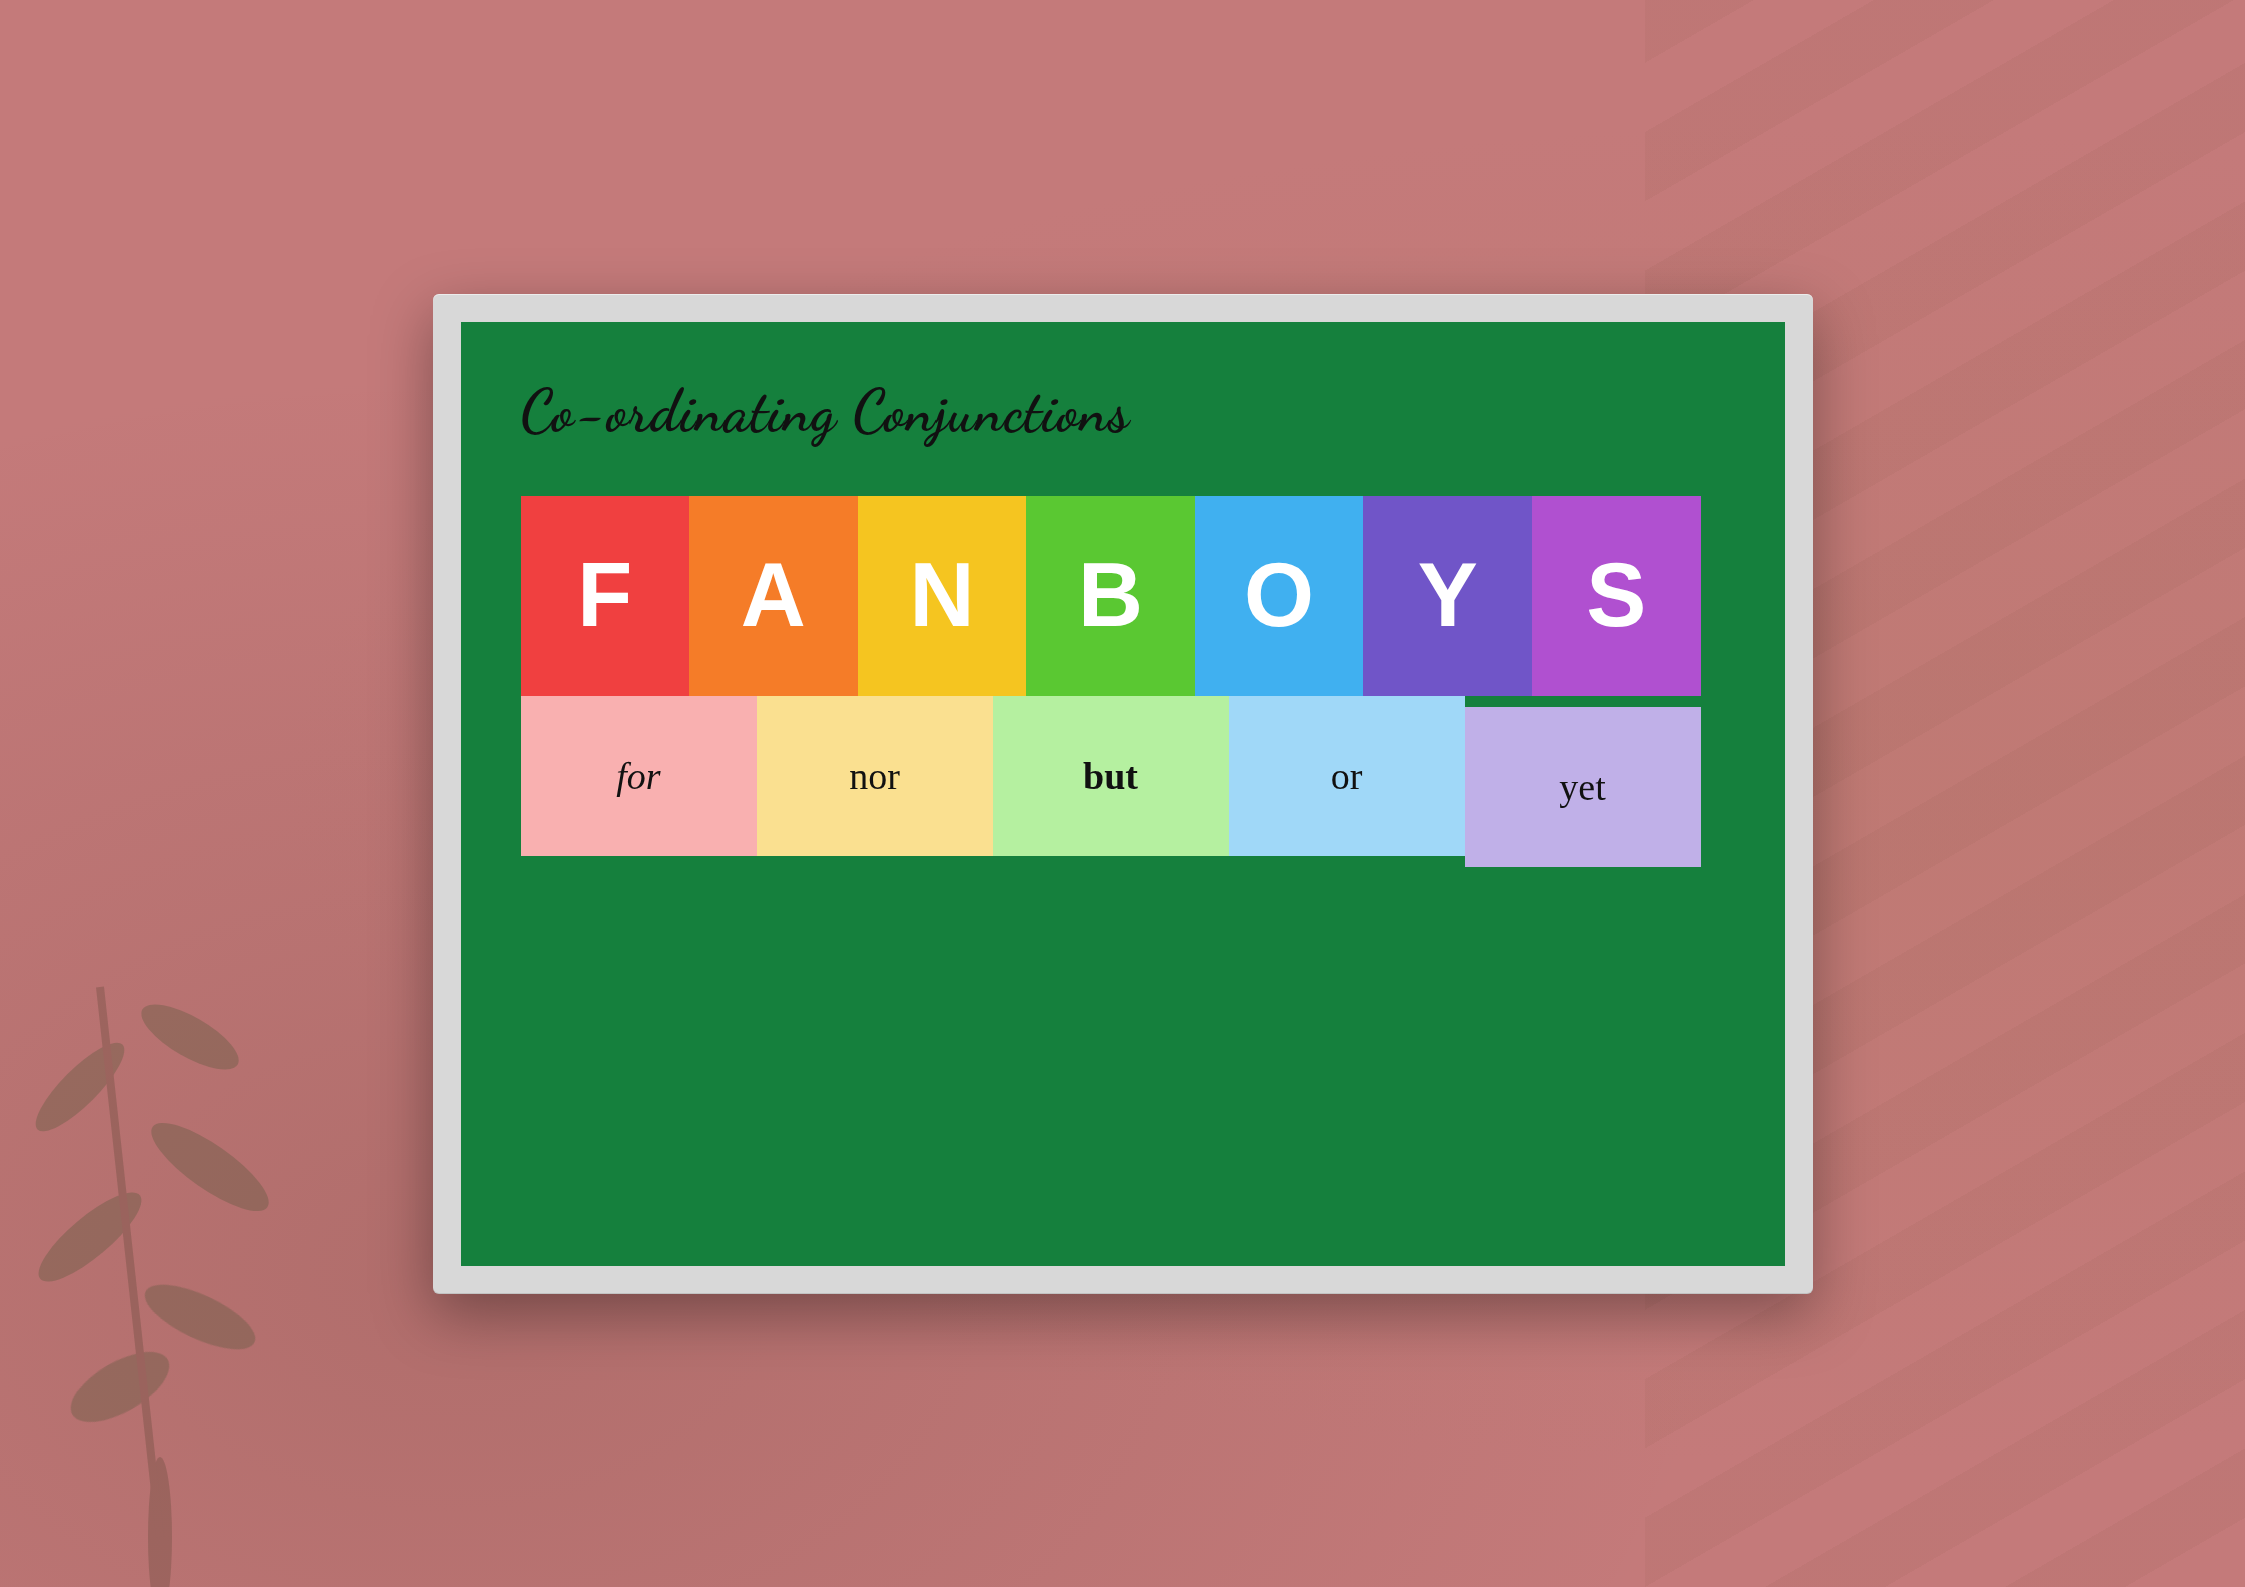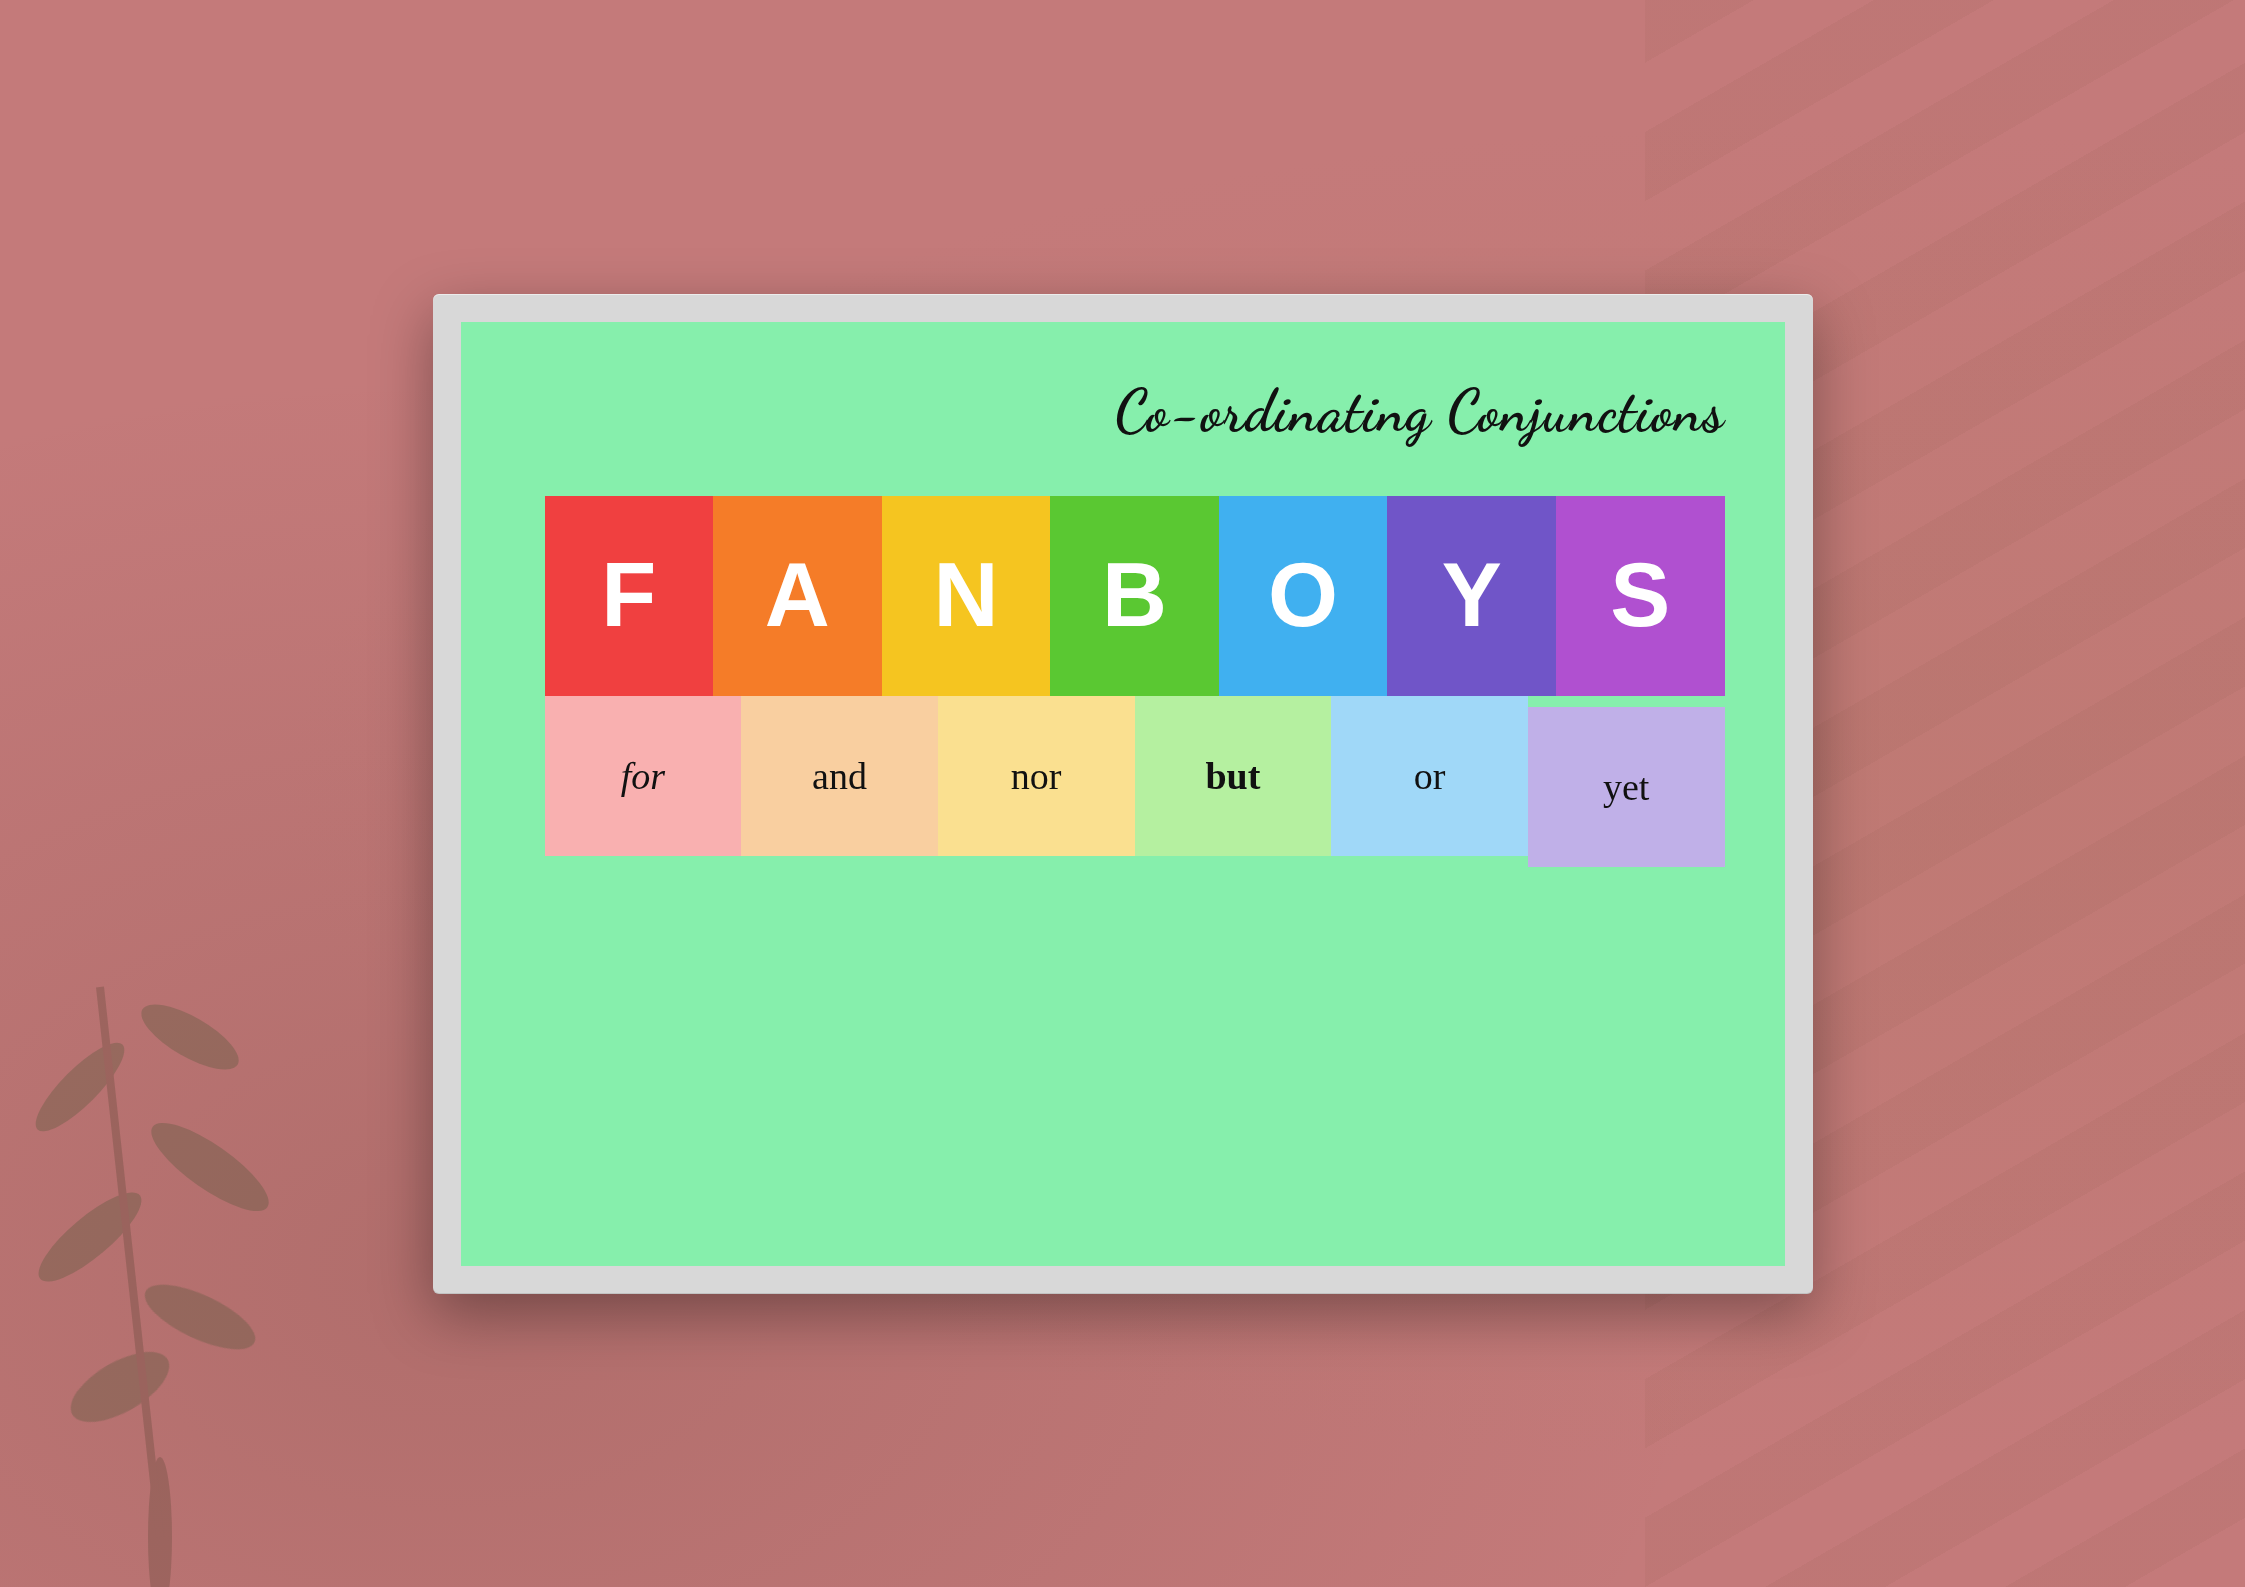--- a/index.html
+++ b/index.html
@@ -64,24 +64,24 @@
       box-shadow:
         0 20px 60px rgba(0,0,0,0.35),
         inset 0 1px 0 rgba(255,255,255,0.5),
         inset 0 -1px 0 rgba(0,0,0,0.1);
     }
 
     
     .frame-inner {
       width: 100%;
       height: 100%;
-      background: #86efac;
+      background: #15803d;
       display: flex;
       flex-direction: column;
-      align-items: flex-end;
+      align-items: flex-start;
       justify-content: flex-start;
       padding: 55px 60px 40px;
     }
 
     
     .title {
       font-family: 'Dancing Script', 'Brush Script MT', cursive;
       font-size: 58px;
       font-weight: 700;
       color: #111;
@@ -181,21 +181,20 @@
         <div class="fanboys-cell cell-a">A</div>
         <div class="fanboys-cell cell-n">N</div>
         <div class="fanboys-cell cell-b">B</div>
         <div class="fanboys-cell cell-o">O</div>
         <div class="fanboys-cell cell-y">Y</div>
         <div class="fanboys-cell cell-s">S</div>
       </div>
 
       <div class="words-row">
         <div class="word-cell word-f">for</div>
-        <div class="word-cell word-a">and</div>
         <div class="word-cell word-n">nor</div>
         <div class="word-cell word-b">but</div>
         <div class="word-cell word-o">or</div>
         <div class="word-cell word-y">yet</div>
       </div>
 
     </div>
 
   </div>
 </div>

